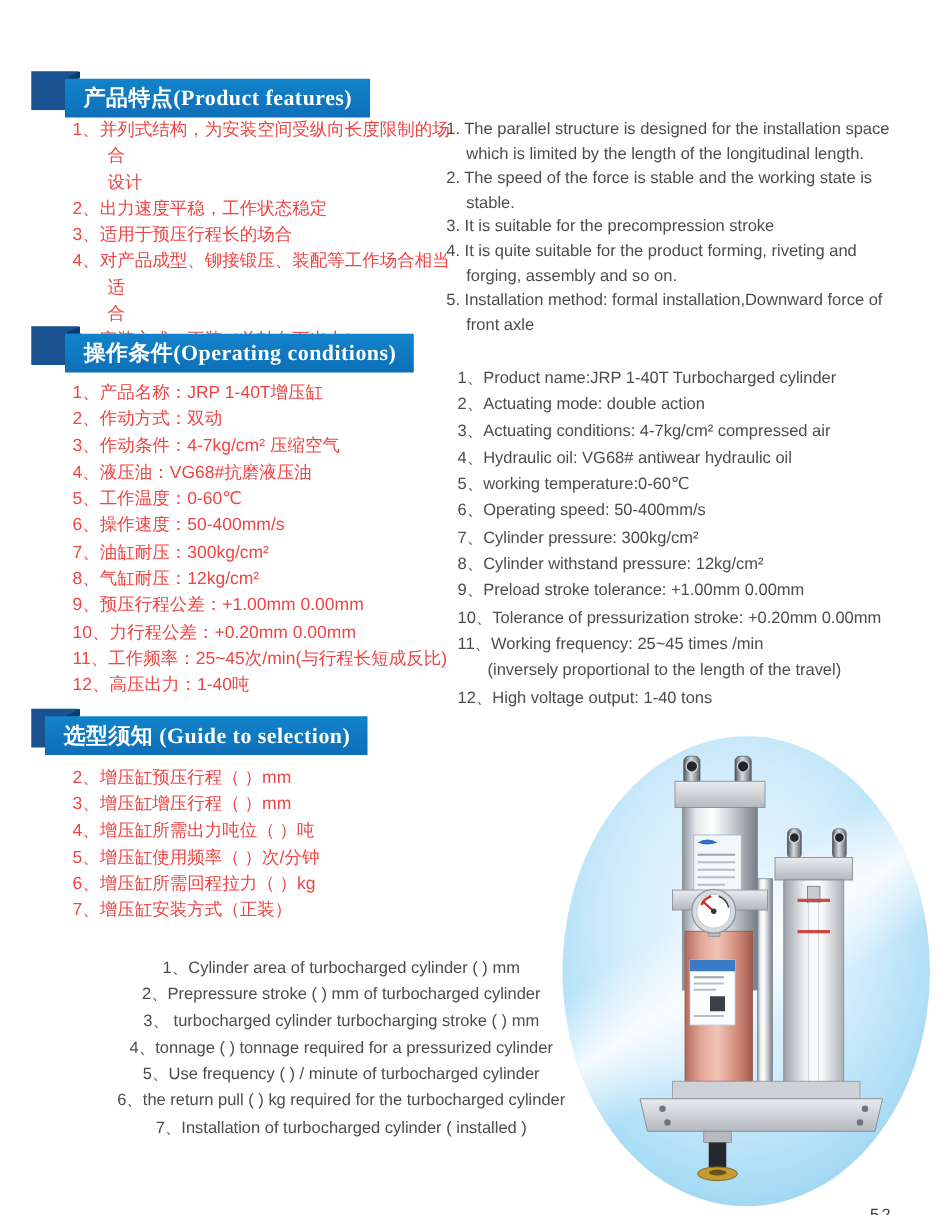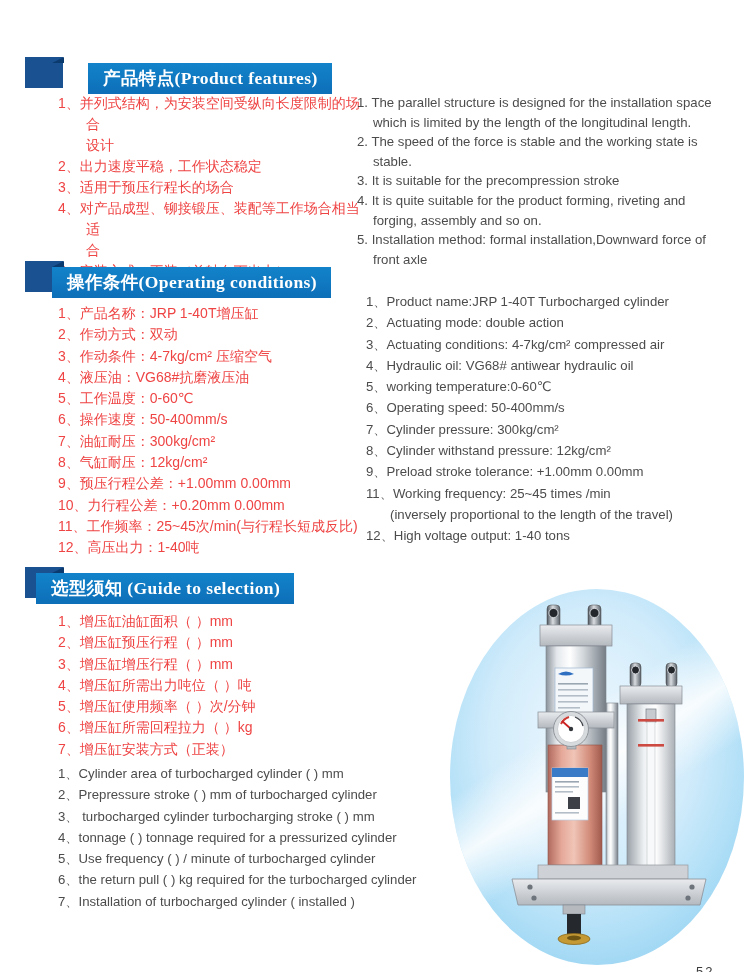--- a/index.html
+++ b/index.html
@@ -48,21 +48,21 @@
     position:absolute;left:696px;top:964px;
     font-size:13px;color:#3a3a3a;letter-spacing:2px;
   }
   .product-illustration{position:absolute;left:448px;top:583px;}
 </style>
 </head>
 <body>
 
 <div class="banner-accent" style="left:25px;top:57px;"></div>
 <div class="banner-fold" style="left:52px;top:57px;"></div>
-<div class="banner-bar" style="left:52px;top:63px;margin-left:36px;">产品特点(Product features)</div>
+<div class="banner-bar" style="left:52px;top:63px;">产品特点(Product features)</div>
 
 <ul class="plain cn" style="left:58px;top:93px;width:302px;">
   <li>1、并列式结构，为安装空间受纵向长度限制的场合
 设计</li>
   <li>2、出力速度平稳，工作状态稳定</li>
   <li>3、适用于预压行程长的场合</li>
   <li>4、对产品成型、铆接锻压、装配等工作场合相当适
 合</li>
   <li>5、安装方式：正装（前轴向下出力）</li>
 </ul>
@@ -101,40 +101,40 @@
 <ul class="plain en2" style="left:366px;top:291px;width:378px;">
   <li>1、Product name:JRP 1-40T Turbocharged cylinder</li>
   <li>2、Actuating mode: double action</li>
   <li>3、Actuating conditions: 4-7kg/cm² compressed air</li>
   <li>4、Hydraulic oil: VG68# antiwear hydraulic oil</li>
   <li>5、working temperature:0-60℃</li>
   <li>6、Operating speed: 50-400mm/s</li>
   <li>7、Cylinder pressure: 300kg/cm²</li>
   <li>8、Cylinder withstand pressure: 12kg/cm²</li>
   <li>9、Preload stroke tolerance: +1.00mm 0.00mm</li>
+  <li>10、Tolerance of pressurization stroke: +0.20mm 0.00mm</li>
   <li>11、Working frequency: 25~45 times /min
 (inversely proportional to the length of the travel)</li>
   <li>12、High voltage output: 1-40 tons</li>
 </ul>
 
 <div class="banner-accent" style="left:25px;top:567px;"></div>
 <div class="banner-fold" style="left:52px;top:567px;"></div>
 <div class="banner-bar" style="left:36px;top:573px;">选型须知 (Guide to selection)</div>
 
 <ul class="plain cn cn21" style="left:58px;top:611px;width:330px;">
-  <li>1、增压缸油缸面积（ ）mm</li>
   <li>2、增压缸预压行程（ ）mm</li>
   <li>3、增压缸增压行程（ ）mm</li>
   <li>4、增压缸所需出力吨位（ ）吨</li>
   <li>5、增压缸使用频率（ ）次/分钟</li>
   <li>6、增压缸所需回程拉力（ ）kg</li>
   <li>7、增压缸安装方式（正装）</li>
 </ul>
 
-<ul class="plain en2" style="left:58px;top:763px;width:430px;">
+<ul class="plain en2" style="left:58px;top:763px;width:430px;text-align:center;">
   <li>1、Cylinder area of turbocharged cylinder ( ) mm</li>
   <li>2、Prepressure stroke ( ) mm of turbocharged cylinder</li>
   <li>3、 turbocharged cylinder turbocharging stroke ( ) mm</li>
   <li>4、tonnage ( ) tonnage required for a pressurized cylinder</li>
   <li>5、Use frequency ( ) / minute of turbocharged cylinder</li>
   <li>6、the return pull ( ) kg required for the turbocharged cylinder</li>
   <li>7、Installation of turbocharged cylinder ( installed )</li>
 </ul>
 
 <svg class="product-illustration" width="300" height="385" viewBox="0 0 300 385">

